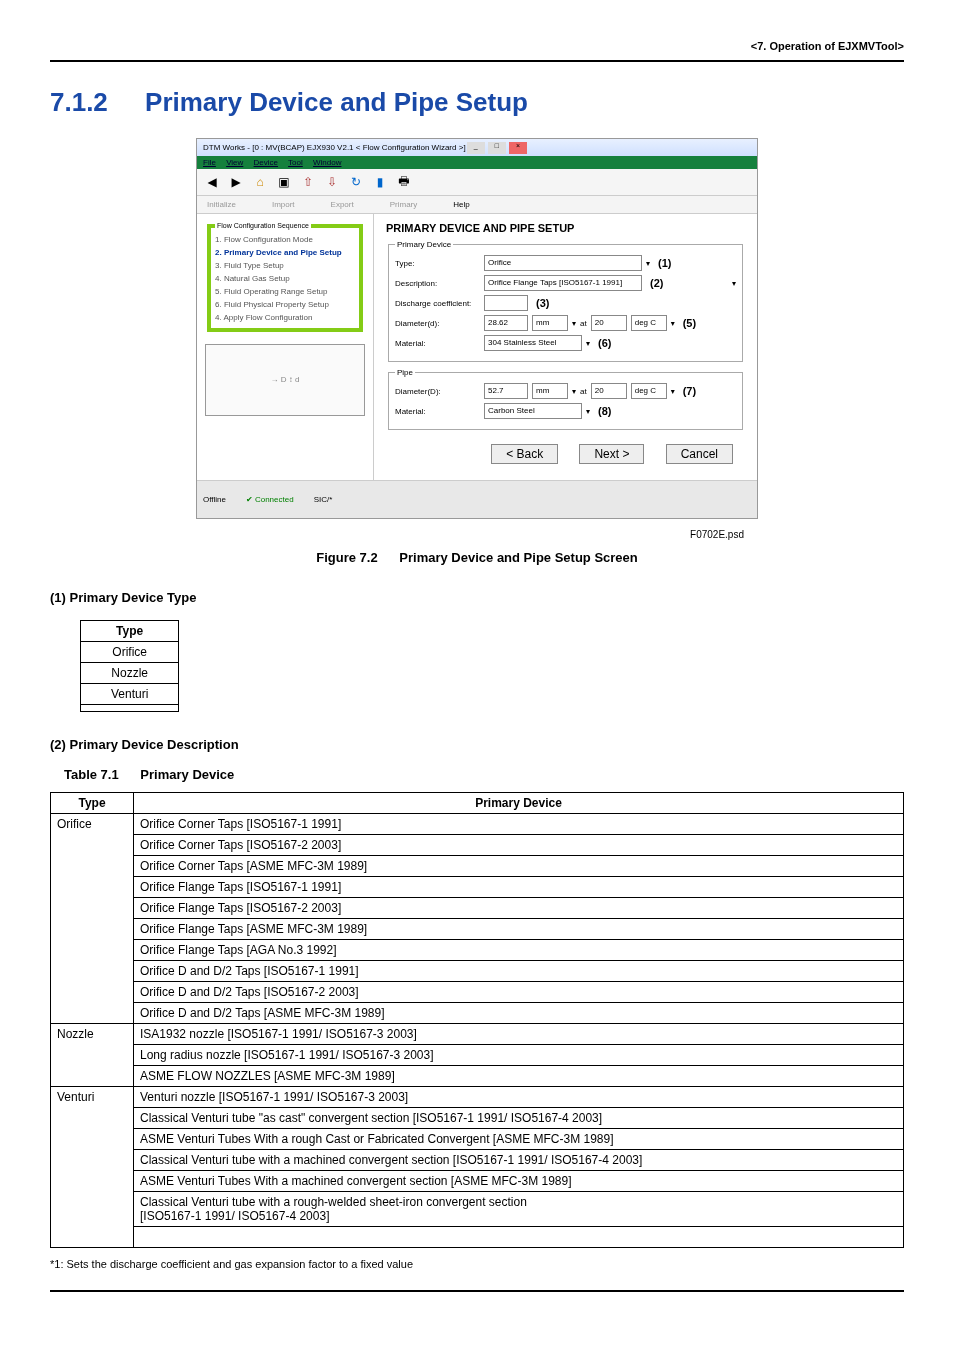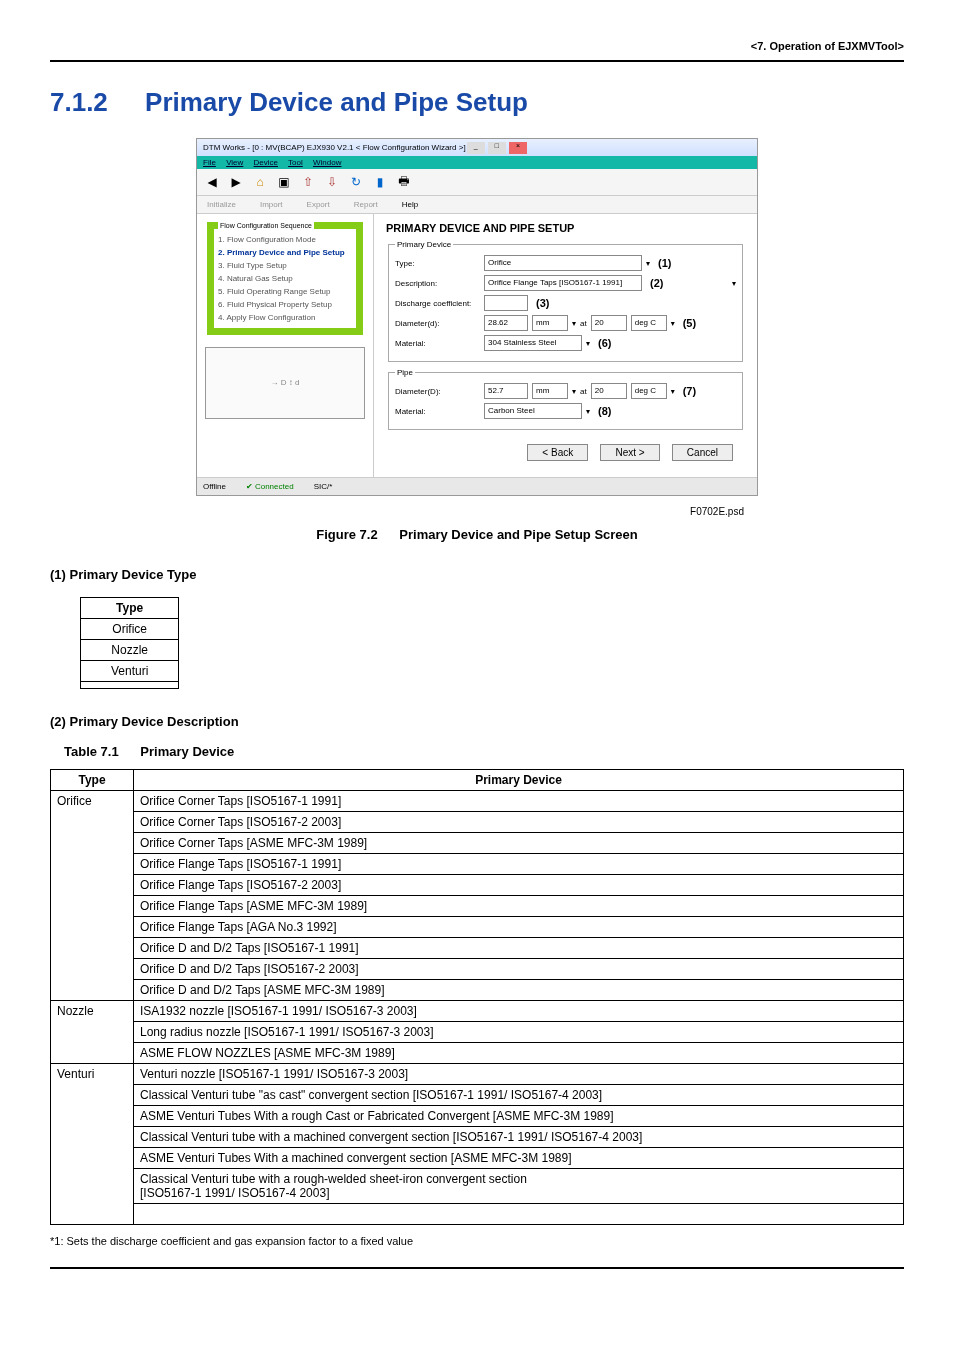--- a/index.html
+++ b/index.html
@@ -48,21 +48,21 @@
     display: inline-block;
     width: 18px;
     height: 12px;
     background: #e66;
     margin-left: 1px;
     font-size: 7px;
     text-align: center;
   }
   .winbtns span:nth-child(1), .winbtns span:nth-child(2) { background: #ddd; }
   .menubar {
-    background: #14b8a6;
+    background: #15803d;
     padding: 2px 6px;
     font-size: 8px;
   }
   .menubar span { margin-right: 8px; text-decoration: underline; color: #003; }
   .toolbar {
     background: #f5f5f5;
     padding: 4px 6px;
     border-bottom: 1px solid #ccc;
     display: flex;
     gap: 6px;
@@ -71,41 +71,41 @@
   .toolbar .ico {
     width: 18px;
     height: 18px;
     display: inline-flex;
     align-items: center;
     justify-content: center;
     font-size: 12px;
   }
   .subbar {
     display: flex;
-    gap: 24px;
+    gap: 36px;
     padding: 4px 10px;
     font-size: 8px;
     border-bottom: 1px solid #ccc;
   }
   .subbar span:nth-child(1),
   .subbar span:nth-child(2),
   .subbar span:nth-child(3),
   .subbar span:nth-child(4) { color: #999; }
   .workarea {
     display: flex;
     background: #fff;
   }
   .sidebar {
     width: 160px;
     padding: 8px;
     border-right: 1px solid #ccc;
     font-size: 8px;
   }
   .sidebar fieldset {
-    border: 7px solid #84cc16;
+    border: 4px solid #84cc16;
     padding: 4px;
   }
   .sidebar legend { font-size: 7px; }
   .sidebar .step {
     padding: 2px 0;
     color: #555;
   }
   .sidebar .step.active {
     color: #003399;
     font-weight: bold;
@@ -162,26 +162,26 @@
   }
   .buttons {
     text-align: right;
     padding: 8px 12px;
   }
   .buttons span {
     display: inline-block;
     border: 1px solid #888;
     background: #eee;
     padding: 2px 14px;
-    font-size: 10px;
-    margin-left: 10px;
+    font-size: 12px;
+    margin-left: 19px;
   }
   .statusbar {
     background: #e8e8e8;
-    padding: 4px 6px;
+    padding: 14px 6px;
     font-size: 8px;
     display: flex;
     gap: 20px;
     border-top: 1px solid #ccc;
   }
   .statusbar .grn { color: green; }
   .figref {
     text-align: right;
     font-size: 10px;
     margin-right: 160px;
@@ -277,21 +277,21 @@
     <span class="ico" style="color:#a33;">⇧</span>
     <span class="ico" style="color:#a33;">⇩</span>
     <span class="ico" style="color:#06c;">↻</span>
     <span class="ico" style="color:#06c;">▮</span>
     <span class="ico">🖶</span>
   </div>
   <div class="subbar">
     <span>Initialize</span>
     <span>Import</span>
     <span>Export</span>
-    <span>Report</span>
+    <span>Primary</span>
     <span>Help</span>
   </div>
   <div class="workarea">
     <div class="sidebar">
       <fieldset>
         <legend>Flow Configuration Sequence</legend>
         <div class="step">1. Flow Configuration Mode</div>
         <div class="step active">2. Primary Device and Pipe Setup</div>
         <div class="step">3. Fluid Type Setup</div>
         <div class="step">4. Natural Gas Setup</div>

